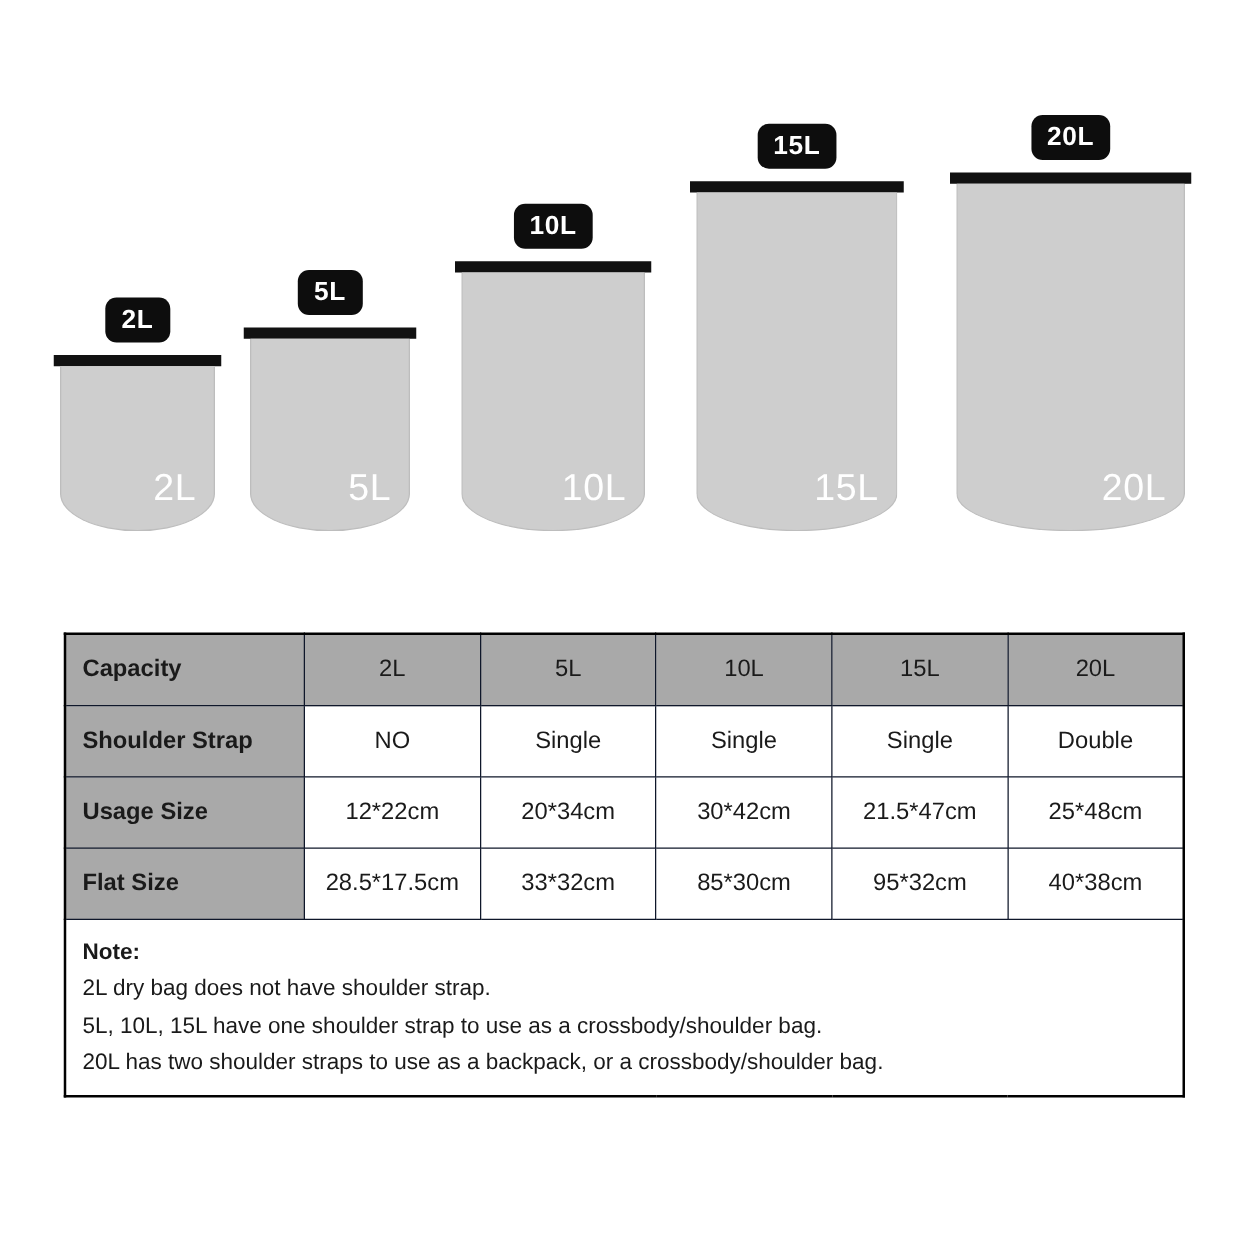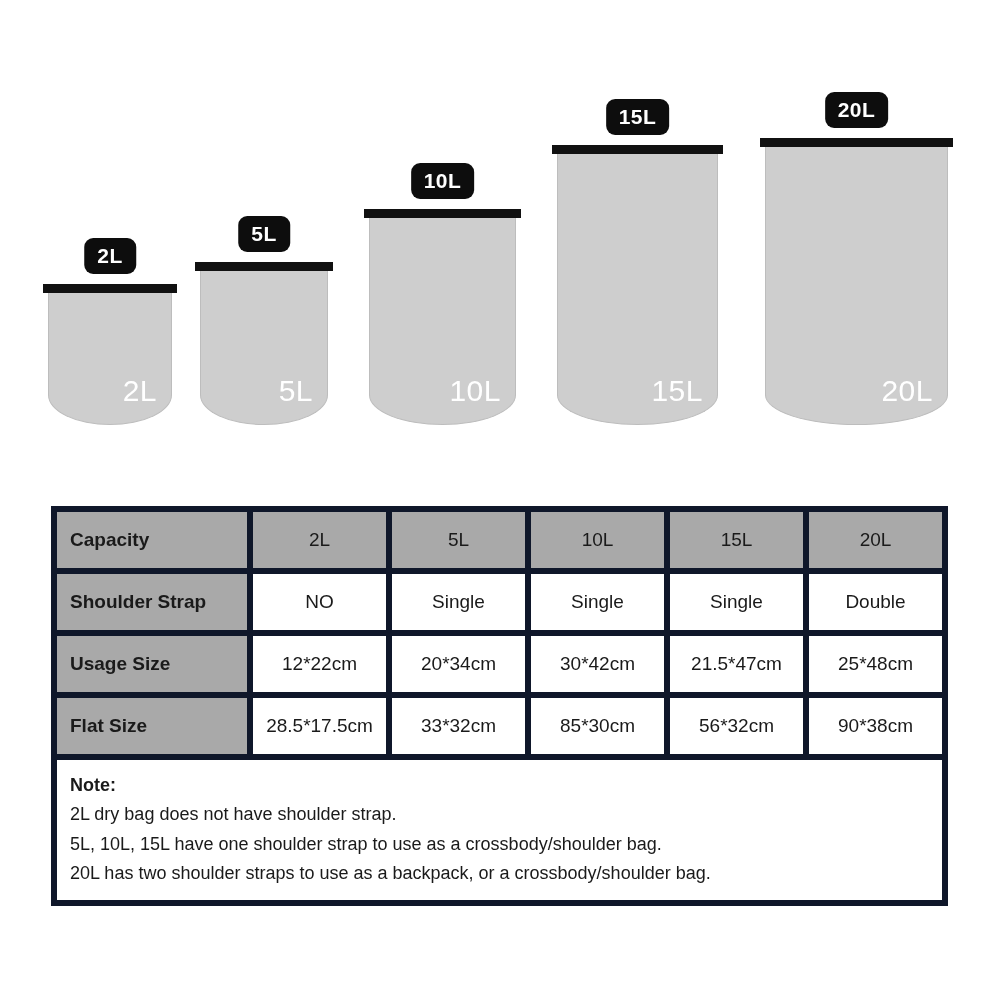--- a/index.html
+++ b/index.html
@@ -86,21 +86,21 @@
   #spec-table {
     position: absolute;
     left: 51px;
     top: 506px;
     width: 897px;
     border-collapse: collapse;
     table-layout: fixed;
     border: 2px solid #000000;
   }
   #spec-table td {
-    border: 6px solid #0f172a;
+    border: 1px solid #0f172a;
     height: 56px;
     text-align: center;
     font-size: 19px;
     color: #1a1a1a;
     padding: 0 4px;
   }
   #spec-table td.rowhead {
     background: #a9a9a9;
     text-align: left;
     padding-left: 13px;
@@ -197,22 +197,22 @@
       <td>30*42cm</td>
       <td>21.5*47cm</td>
       <td>25*48cm</td>
     </tr>
 
     <tr>
       <td class="rowhead">Flat Size</td>
       <td>28.5*17.5cm</td>
       <td>33*32cm</td>
       <td>85*30cm</td>
-      <td>56*32cm</td>
-      <td>90*38cm</td>
+      <td>95*32cm</td>
+      <td>40*38cm</td>
     </tr>
 
 
     <tr>
       <td class="note-cell" colspan="6">
         <div class="note-line note-title">Note:</div>
         <div class="note-line">2L dry bag does not have shoulder strap.</div>
         <div class="note-line">5L, 10L, 15L have one shoulder strap to use as a crossbody/shoulder bag.</div>
         <div class="note-line">20L has two shoulder straps to use as a backpack, or a crossbody/shoulder bag.</div>
       </td>

